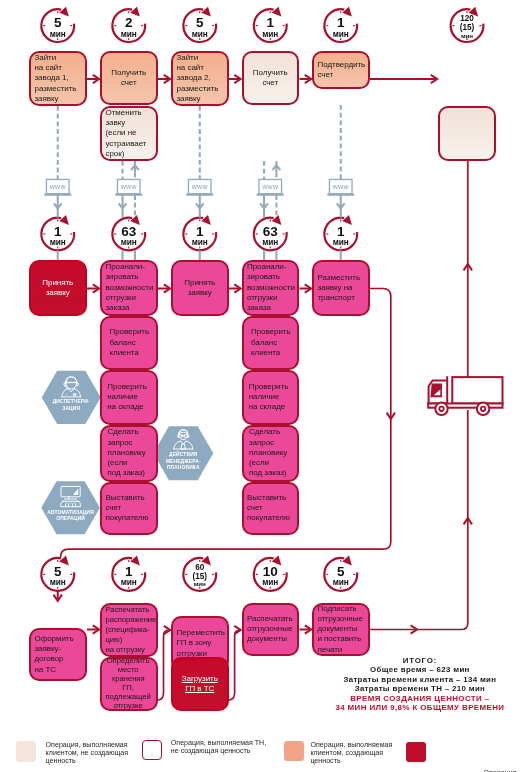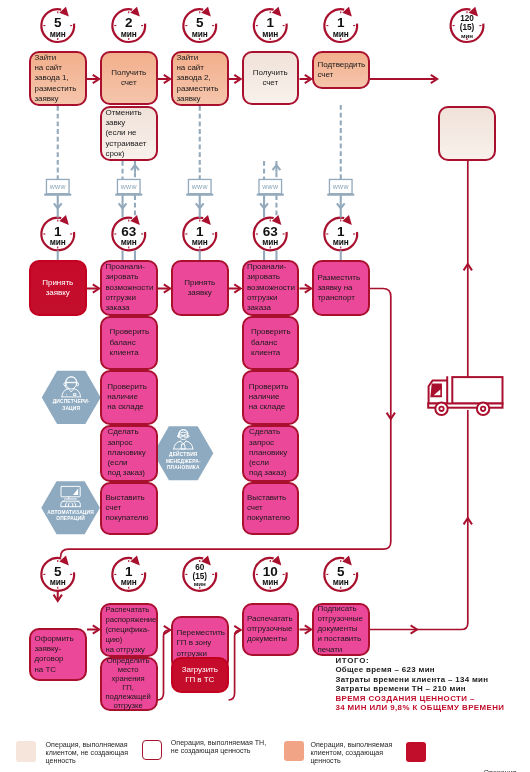--- a/index.html
+++ b/index.html
@@ -10,21 +10,21 @@
        white-space:pre-line;letter-spacing:-0.05px;z-index:3;}
   .c-salmon{background:linear-gradient(to bottom,#F2AF8C 0%,#F5C5AC 100%);}
   .c-beige{background:linear-gradient(to bottom,#F0E2D9 0%,#F8F1EB 100%);}
   .c-white{background:#ec4899;}
   .c-dark{background:linear-gradient(to bottom,#C70A2B 0%,#C30E2C 100%);color:#fff;border-color:#C3001F;}
   .ctr{justify-content:center;text-align:center;}
   #svgmain{position:absolute;left:0;top:0;width:530px;height:772px;z-index:1;}
   #svgtop{position:absolute;left:0;top:0;width:530px;height:772px;z-index:5;pointer-events:none;}
   .lgtxt{position:absolute;font-size:7.1px;line-height:8.45px;color:#231f20;white-space:pre-line;}
   .sw{position:absolute;border-radius:3px;}
-  .sum{position:absolute;text-align:left;font-size:7.9px;font-weight:bold;line-height:9.45px;color:#1a1a1a;white-space:pre-line;letter-spacing:0.33px;}
+  .sum{position:absolute;text-align:center;font-size:7.9px;font-weight:bold;line-height:9.45px;color:#1a1a1a;white-space:pre-line;letter-spacing:0.33px;}
 </style>
 </head>
 <body>
 <div id="root">
   <svg id="svgmain">
       <g>
         <path d="M 74.03 23.60 A 16.4 16.4 0 1 1 61.16 9.56" fill="none" stroke="#A9102E" stroke-width="2.2" stroke-linecap="butt"></path>
         <path d="M 68.86 16.62 L 59.28 12.71 L 65.98 6.68 Z" fill="#A9102E"></path>
         <line x1="57.75" y1="11.200000000000003" x2="57.75" y2="13.200000000000003" stroke="#A9102E" stroke-width="1.1"></line>
         <line x1="72.15" y1="25.6" x2="70.15" y2="25.6" stroke="#A9102E" stroke-width="1.1"></line>
@@ -407,21 +407,21 @@
 на отгрузку</div>
     <div class="box c-white" style="left: 100px; top: 657px; width: 57.5px; height: 54px; padding: 1px 3.5px; font-size: 7.7px; line-height: 8.85px; text-align: center;">Определить
 место
 хранения
 ГП,
 подлежащей
 отгрузке</div>
     <div class="box c-white" style="left: 171px; top: 616px; width: 57.5px; height: 55px;">Переместить
 ГП в зону
 отгрузки</div>
-    <div class="box c-dark ctr" style="left: 171px; top: 657px; width: 57.5px; height: 36px;">Загрузить
+    <div class="box c-dark ctr" style="left: 171px; top: 657px; width: 57.5px; height: 54px; text-decoration: underline;">Загрузить
 ГП в ТС</div>
     <div class="box c-white" style="left: 241.5px; top: 602.5px; width: 57.5px; height: 53.5px;">Распечатать
 отгрузочные
 документы</div>
     <div class="box c-white" style="left: 312px; top: 602.5px; width: 57.5px; height: 53.5px;">Подписать
 отгрузочные
 документы
 и поставить
 печати</div>
     <div class="sum" style="right: 25.6px; top: 656px;"><div style="letter-spacing: 0.75px;">ИТОГО:</div><div>Общее время – 623 мин</div><div>Затраты времени клиента – 134 мин</div><div>Затраты времени ТН – 210 мин</div><div style="color: rgb(193, 14, 43); white-space: pre-line; letter-spacing: 0.42px;">ВРЕМЯ СОЗДАНИЯ ЦЕННОСТИ –

